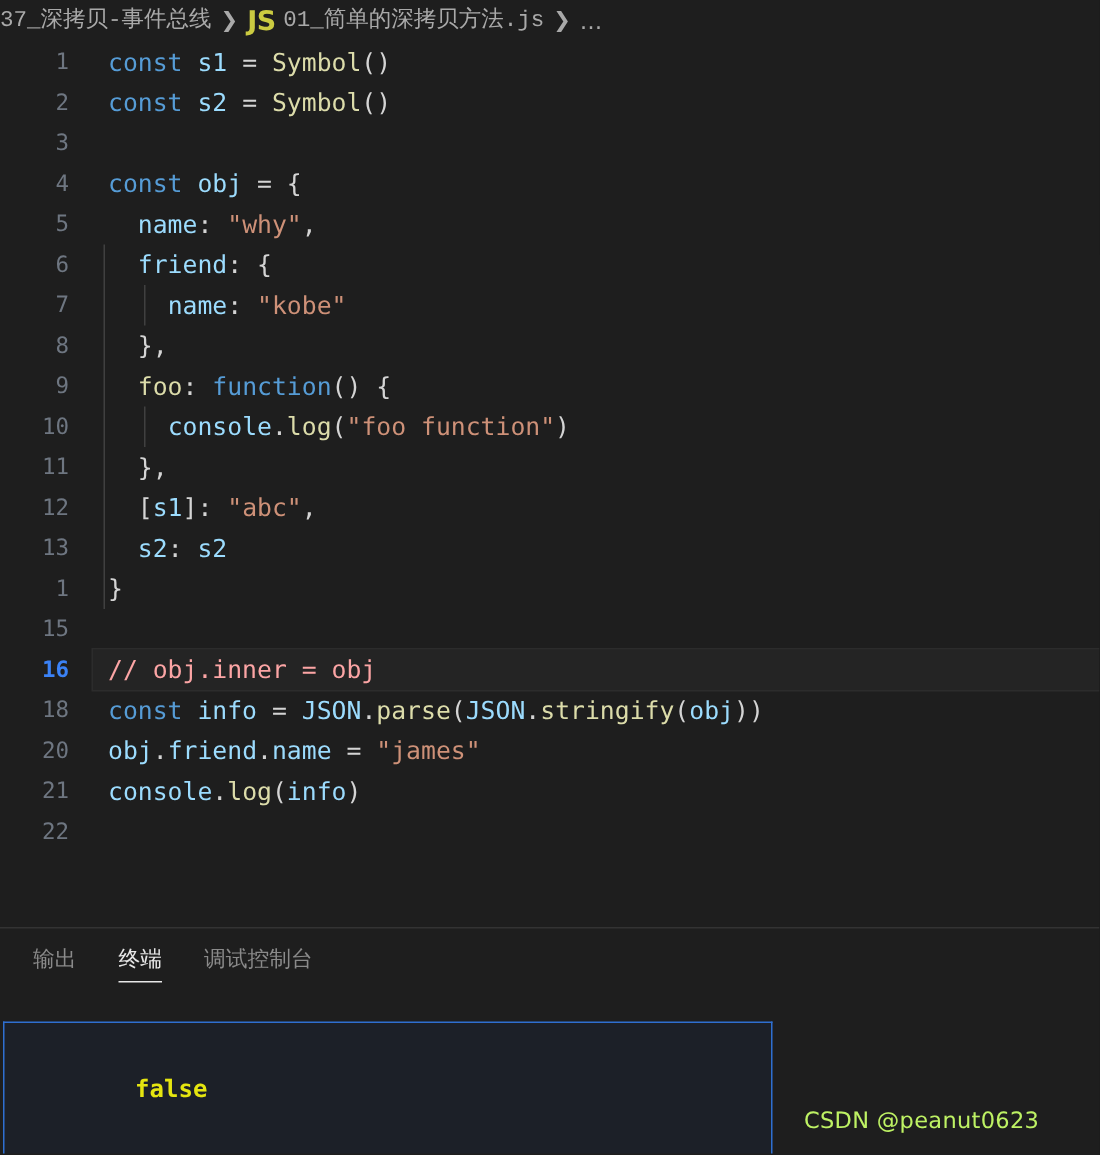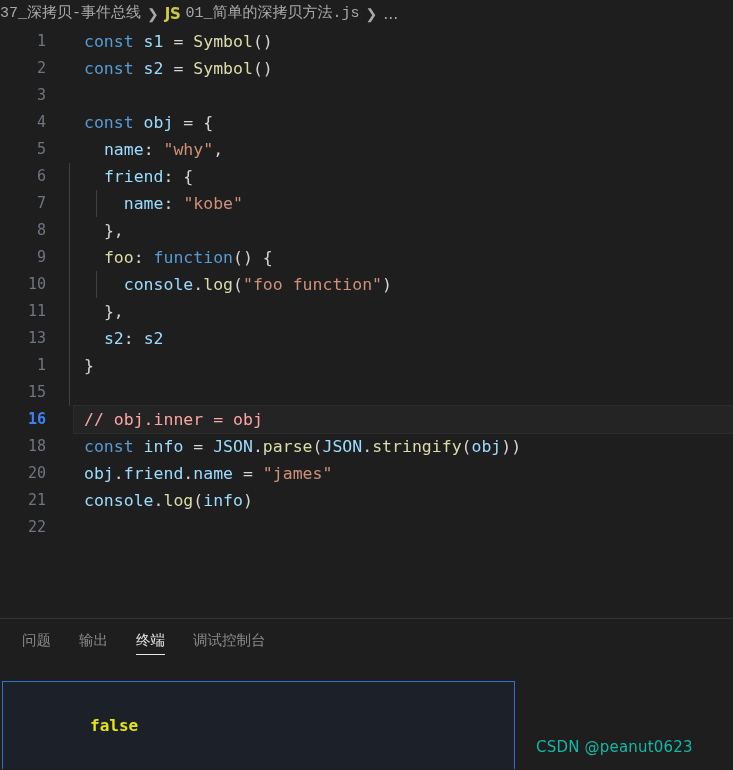--- a/index.html
+++ b/index.html
@@ -38,21 +38,21 @@
     font-family: Liberation Mono, monospace;
     line-height: 28px;
   }
   .crumb-sep {
     font-size: 14px;
     color: #a9a9a9;
     margin: 0 6px;
     line-height: 28px;
   }
   .js-badge {
-    font-size: 15px;
+    font-size: 18px;
     font-weight: bold;
     color: #cbcb41;
     font-family: "DejaVu Sans", sans-serif;
     margin-right: 5px;
     letter-spacing: -0.3px;
   }
   .crumb-ellipsis {
     font-size: 15px;
     color: #a9a9a9;
   }
@@ -83,21 +83,21 @@
     font-family: "DejaVu Sans Mono", monospace;
     font-size: 15px;
   }
   .code-line.active .ln { color: #3b82f6; font-weight: bold; }
   .code-line.active .txt {
     background: #242424;
     outline: 1px solid #2c2c2c;
   }
   .txt {
     position: absolute;
-    left: 74px;
+    left: 62px;
     right: 0;
     padding-left: 10px;
     height: 27px;
     display: block;
   }
 
   
   .guide {
     position: absolute;
     width: 1px;
@@ -170,21 +170,21 @@
     color: #cccccc;
   }
   .t-yellow { color: #e5e510; font-weight: bold; }
 
   
   .watermark {
     position: absolute;
     left: 536px;
     top: 738px;
     font-size: 15px;
-    color: #14b8a6;
+    color: #bef264;
     font-family: "DejaVu Sans", sans-serif;
     letter-spacing: 0.2px;
   }
 </style>
 </head>
 <body>
 
 <div id="app">
 
   <div class="breadcrumb">
@@ -206,34 +206,34 @@
         <div class="code-line"><span class="ln">2</span><span class="txt"><span class="kw">const</span> <span class="var">s2</span> <span class="punc">=</span> <span class="fn">Symbol</span><span class="punc">(</span><span class="punc">)</span></span></div>
         <div class="code-line"><span class="ln">3</span><span class="txt"></span></div>
         <div class="code-line"><span class="ln">4</span><span class="txt"><span class="kw">const</span> <span class="var">obj</span> <span class="punc">=</span> <span class="punc">{</span></span></div>
         <div class="code-line"><span class="ln">5</span><span class="txt">  <span class="var">name</span><span class="punc">:</span> <span class="str">"why"</span><span class="punc">,</span></span></div>
         <div class="code-line"><span class="ln">6</span><span class="txt">  <span class="var">friend</span><span class="punc">:</span> <span class="punc">{</span></span></div>
         <div class="code-line"><span class="ln">7</span><span class="txt">    <span class="var">name</span><span class="punc">:</span> <span class="str">"kobe"</span></span></div>
         <div class="code-line"><span class="ln">8</span><span class="txt">  <span class="punc">}</span><span class="punc">,</span></span></div>
         <div class="code-line"><span class="ln">9</span><span class="txt">  <span class="fn">foo</span><span class="punc">:</span> <span class="kw">function</span><span class="punc">(</span><span class="punc">)</span> <span class="punc">{</span></span></div>
         <div class="code-line"><span class="ln">10</span><span class="txt">    <span class="var">console</span><span class="punc">.</span><span class="fn">log</span><span class="punc">(</span><span class="str">"foo function"</span><span class="punc">)</span></span></div>
         <div class="code-line"><span class="ln">11</span><span class="txt">  <span class="punc">}</span><span class="punc">,</span></span></div>
+        <div class="code-line"><span class="ln">12</span><span class="txt">  <span class="punc">[</span><span class="var">s1</span><span class="punc">]</span><span class="punc">:</span> <span class="str">"abc"</span><span class="punc">,</span></span></div>
         <div class="code-line"><span class="ln">13</span><span class="txt">  <span class="var">s2</span><span class="punc">:</span> <span class="var">s2</span></span></div>
         <div class="code-line"><span class="ln">1</span><span class="txt"><span class="punc">}</span></span></div>
         <div class="code-line"><span class="ln">15</span><span class="txt"></span></div>
         <div class="code-line active"><span class="ln">16</span><span class="txt"><span class="cmt">// obj.inner = obj</span></span></div>
         <div class="code-line"><span class="ln">18</span><span class="txt"><span class="kw">const</span> <span class="var">info</span> <span class="punc">=</span> <span class="var">JSON</span><span class="punc">.</span><span class="fn">parse</span><span class="punc">(</span><span class="var">JSON</span><span class="punc">.</span><span class="fn">stringify</span><span class="punc">(</span><span class="var">obj</span><span class="punc">)</span><span class="punc">)</span></span></div>
         <div class="code-line"><span class="ln">20</span><span class="txt"><span class="var">obj</span><span class="punc">.</span><span class="var">friend</span><span class="punc">.</span><span class="var">name</span> <span class="punc">=</span> <span class="str">"james"</span></span></div>
         <div class="code-line"><span class="ln">21</span><span class="txt"><span class="var">console</span><span class="punc">.</span><span class="fn">log</span><span class="punc">(</span><span class="var">info</span><span class="punc">)</span></span></div>
         <div class="code-line"><span class="ln">22</span><span class="txt"></span></div>
       </div>
   </div>
 
   <div class="panel">
     <div class="panel-tabs" id="panel-tabs">
-        <div class="ptab">问题</div>
         <div class="ptab">输出</div>
         <div class="ptab active">终端</div>
         <div class="ptab">调试控制台</div>
       </div>
 
     <div class="terminal">
       <div class="tline">
         <span class="t-yellow">false</span>
       </div>
       <div class="tline">

